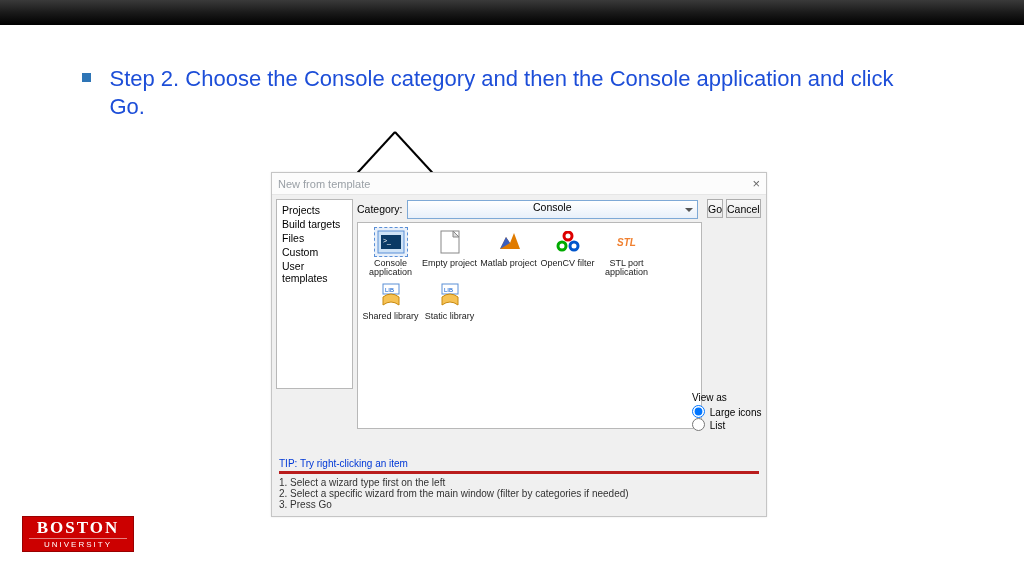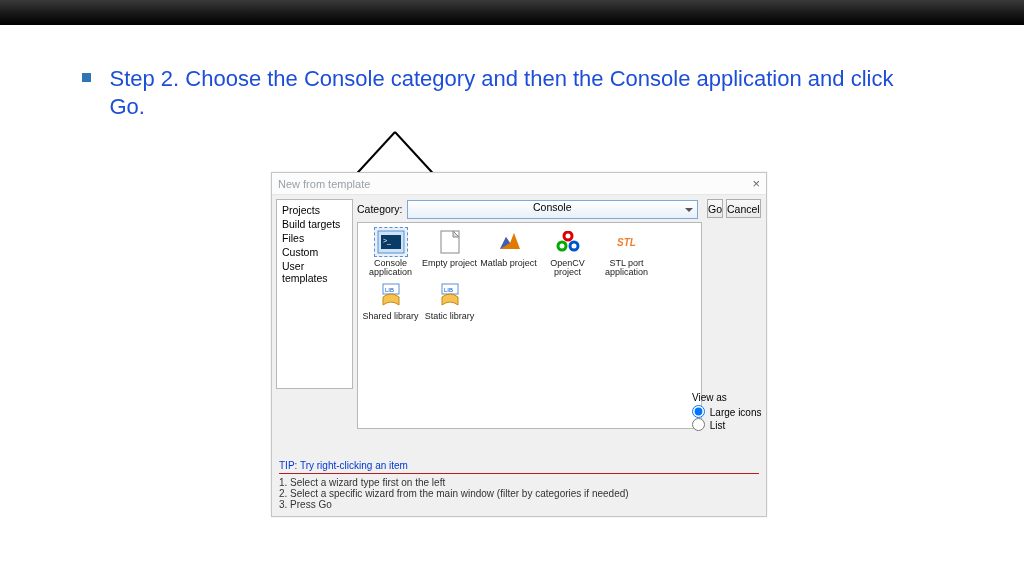--- a/index.html
+++ b/index.html
@@ -52,21 +52,21 @@
   .rcol { position:absolute; right:4px; top:26px; width:55px; display:flex; flex-direction:row; gap:3px; }
   .btn { border:1px solid #adadad; background:linear-gradient(#f9f9f9,#e9e9e9);
          font-size:10.5px; text-align:center; height:19px; line-height:18px; cursor:pointer; }
 
   .view-as { position:absolute; right:4px; bottom:85px; width:70px; font-size:10px; }
   .view-as .hdr { margin-bottom:2px; }
   .view-as label { display:block; cursor:pointer; }
   .view-as input { margin:0 2px 0 0; vertical-align:-2px; }
 
   .footer { position:absolute; left:7px; right:7px; bottom:6px; font-size:10px; color:#333; }
-  .tip { color:#0038d6; border-bottom:1px solid #b91c1c; padding-bottom:2px; margin-bottom:3px; }
+  .tip { color:#0038d6; border-bottom:3px solid #b91c1c; padding-bottom:2px; margin-bottom:3px; }
 
   
   .arrow-svg { position:absolute; left:330px; top:105px; width:200px; height:90px; pointer-events:none; }
 
   
   .logo { position:absolute; left:22px; bottom:24px; width:112px; height:36px; background:#c00;
           border:1px solid #900; color:#fff; text-align:center; }
   .logo .l1 { font-family:"Times New Roman",serif; font-size:17px; letter-spacing:2px;
               font-weight:bold; margin-top:1px; }
   .logo .l2 { font-size:8px; letter-spacing:2px; border-top:1px solid rgba(255,255,255,.5);
@@ -147,21 +147,21 @@
               <div class="tpl-label">Matlab project</div>
             </div>
             <div class="tpl">
               <div class="ico-wrap ic-opencv">
                 <svg viewBox="0 0 24 22">
                   <circle cx="12" cy="5" r="4" fill="none" stroke="#d00" stroke-width="3"></circle>
                   <circle cx="6" cy="15" r="4" fill="none" stroke="#0a0" stroke-width="3"></circle>
                   <circle cx="18" cy="15" r="4" fill="none" stroke="#05c" stroke-width="3"></circle>
                 </svg>
               </div>
-              <div class="tpl-label">OpenCV project</div>
+              <div class="tpl-label">OpenCV filter</div>
             </div>
             <div class="tpl">
               <div class="ico-wrap ic-stl">
                 <span class="ic-stl">STL</span>
               </div>
               <div class="tpl-label">STL port application</div>
             </div>
             <div class="tpl">
               <div class="ico-wrap ic-lib">
                 <svg viewBox="0 0 28 24">
@@ -199,13 +199,17 @@
     </div>
 
     <div class="footer">
       <div class="tip">TIP: Try right-clicking an item</div>
       <div>1. Select a wizard type first on the left</div>
       <div>2. Select a specific wizard from the main window (filter by categories if needed)</div>
       <div>3. Press Go</div>
     </div>
   </div>
 
+  <div class="logo">
+    <div class="l1">BOSTON</div>
+    <div class="l2">UNIVERSITY</div>
+  </div>
 </div>
 
 </body></html>

